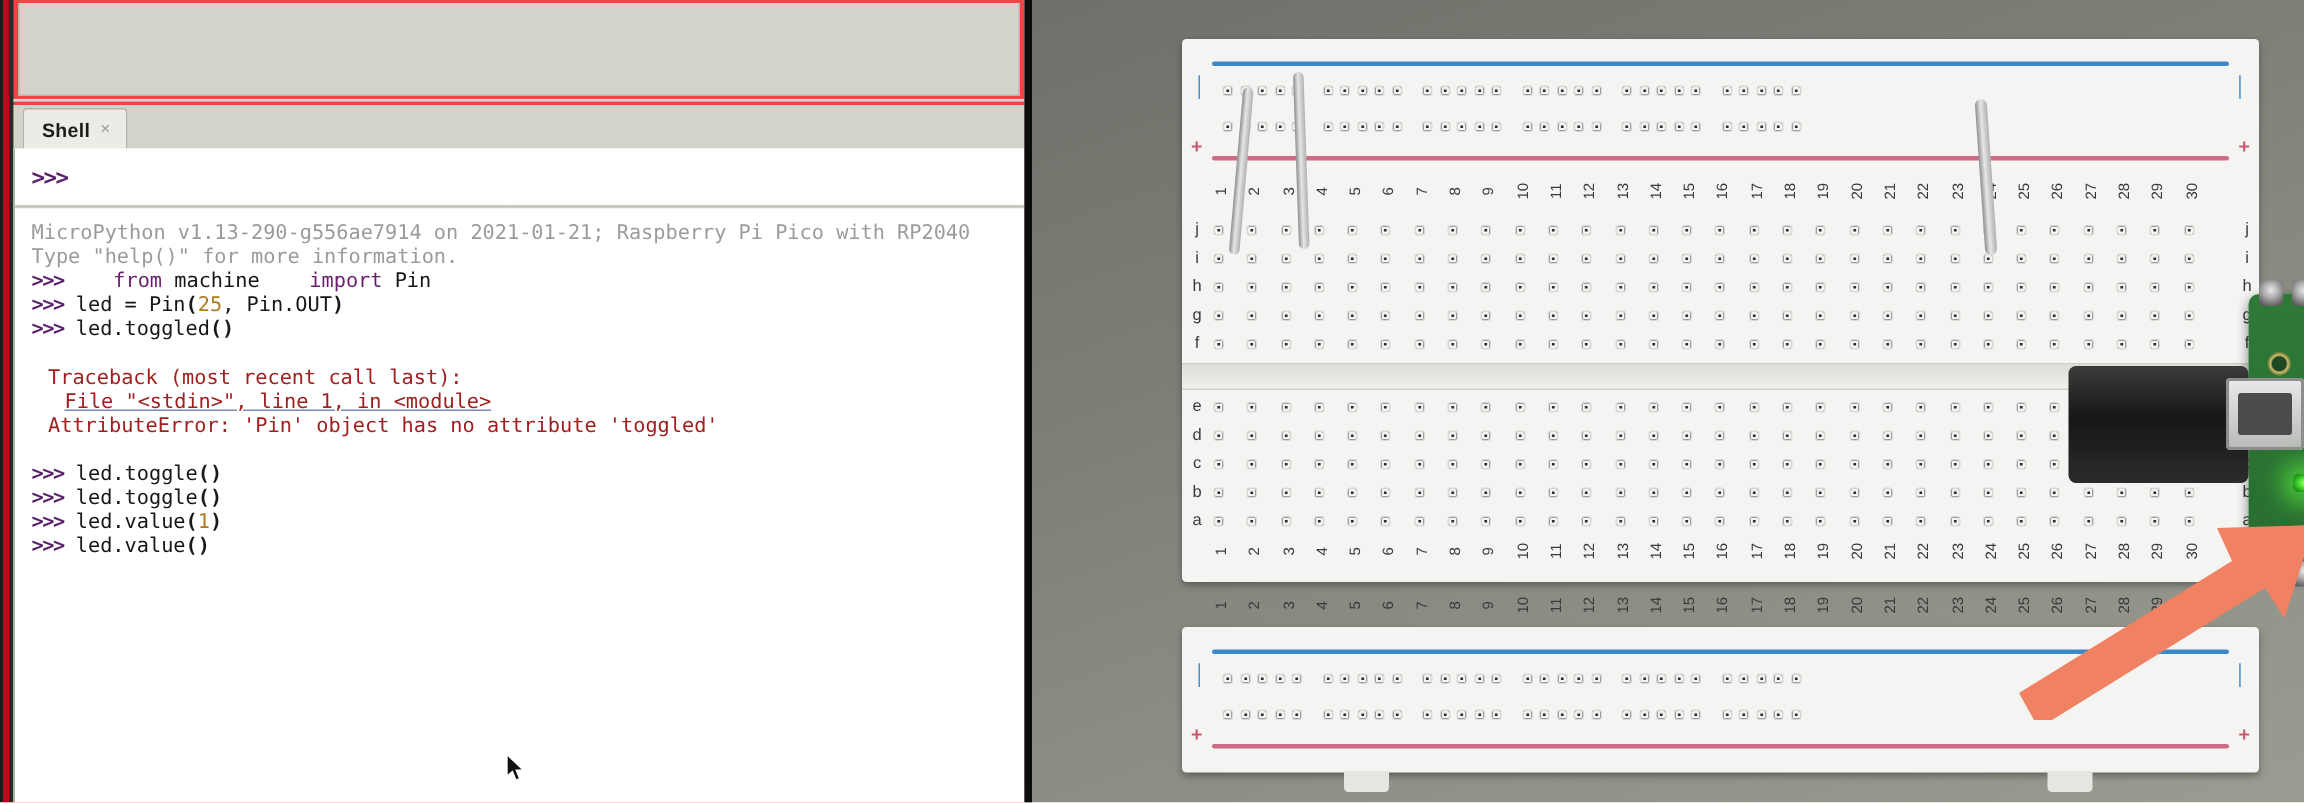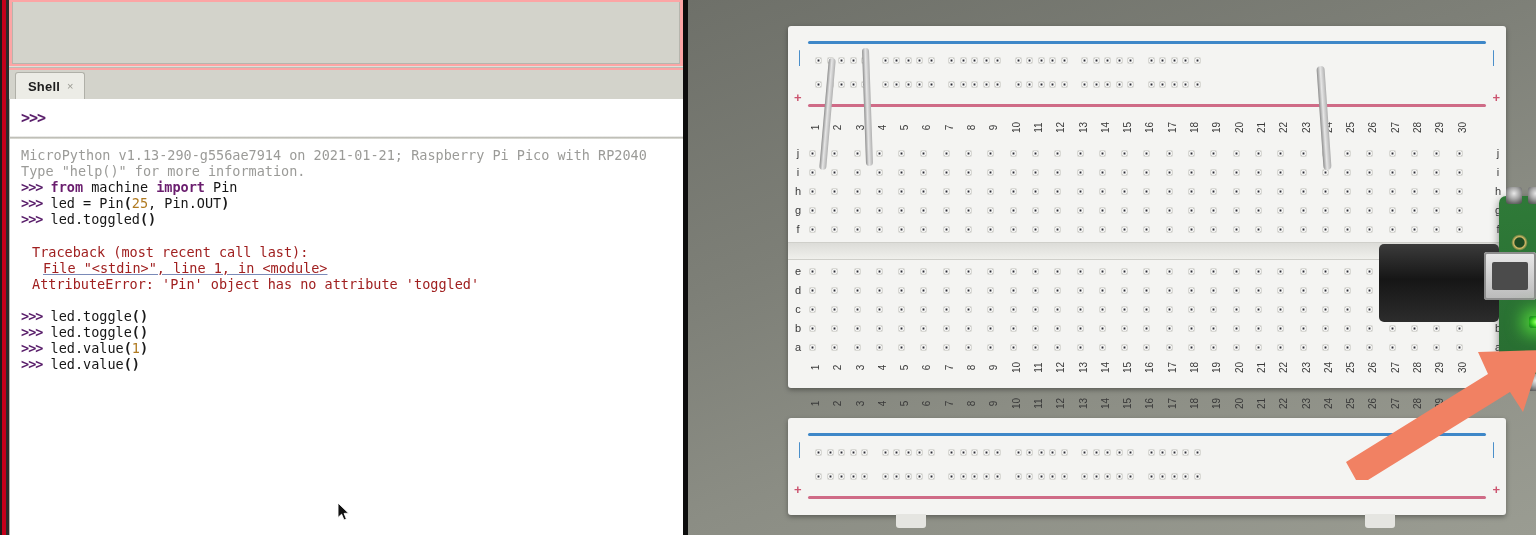--- a/index.html
+++ b/index.html
@@ -1,20 +1,20 @@
 <!DOCTYPE html>
 <html><head>
 <meta charset="utf-8">
 <style>
   html,body{margin:0;padding:0;background:#fff;}
   body{width:1536px;height:535px;overflow:hidden;font-family:"Liberation Sans",sans-serif;}
   #root{position:relative;width:1536px;height:535px;overflow:hidden;}
 
   
-  #ide{position:absolute;left:0;top:0;width:683px;height:535px;background:#fca5a5;overflow:hidden;}
+  #ide{position:absolute;left:0;top:0;width:683px;height:535px;background:#ef4444;overflow:hidden;}
   #ide-redstrip{position:absolute;left:2px;top:0;width:4px;height:535px;background:#c4001a;}
   #ide-darkstrip{position:absolute;left:0;top:0;width:2px;height:535px;background:#1b1b1b;}
   #ide-darkstrip2{position:absolute;left:6px;top:0;width:3px;height:535px;background:#2a2a2a;}
 
   #editor-pane{position:absolute;left:12px;top:2px;width:668px;height:62px;background:#d3d3cb;
                border:1px solid #b6b6ae;border-top:none;box-sizing:border-box;}
   #editor-sep{position:absolute;left:9px;top:66px;width:674px;height:2px;
               background:linear-gradient(#f2f2ec,#aaaaa2);}
 
   #tabstrip{position:absolute;left:9px;top:70px;width:674px;height:30px;background:#d3d3cb;}
@@ -35,21 +35,21 @@
   #shell-log{position:absolute;left:0;top:48px;width:100%;
              font-family:"DejaVu Sans Mono",monospace;font-size:13.5px;line-height:16.1px;
              white-space:pre;}
   .sline{padding-left:11px;height:16.1px;}
   .sline.ind{padding-left:22px;}
   .sline.ind2{padding-left:33px;}
   .sline.gap{height:16.1px;}
   .banner{color:#9b9b98;}
   .chev{color:#5a1f6b;font-weight:bold;letter-spacing:-1px;}
   .code{color:#161616;}
-  .kw{color:#6a1d6e;font-weight:bold;}
+  .kw{color:#6a1d6e;font-weight:normal;margin-left:25px;}
   .num{color:#b07a20;}
   .paren{color:#1a1a1a;font-weight:bold;}
   .err{color:#a02020;}
   .errfile{color:#a02020;text-decoration:underline;text-decoration-color:#7a8ab8;}
 
   #mouse-cursor{position:absolute;left:337px;top:502px;width:13px;height:19px;}
 
   
   #photo{position:absolute;left:683px;top:0;width:853px;height:535px;overflow:hidden;
          background:linear-gradient(160deg,#6e7069 0%,#7d7f77 35%,#8b8d84 62%,#9a9c92 100%);}

